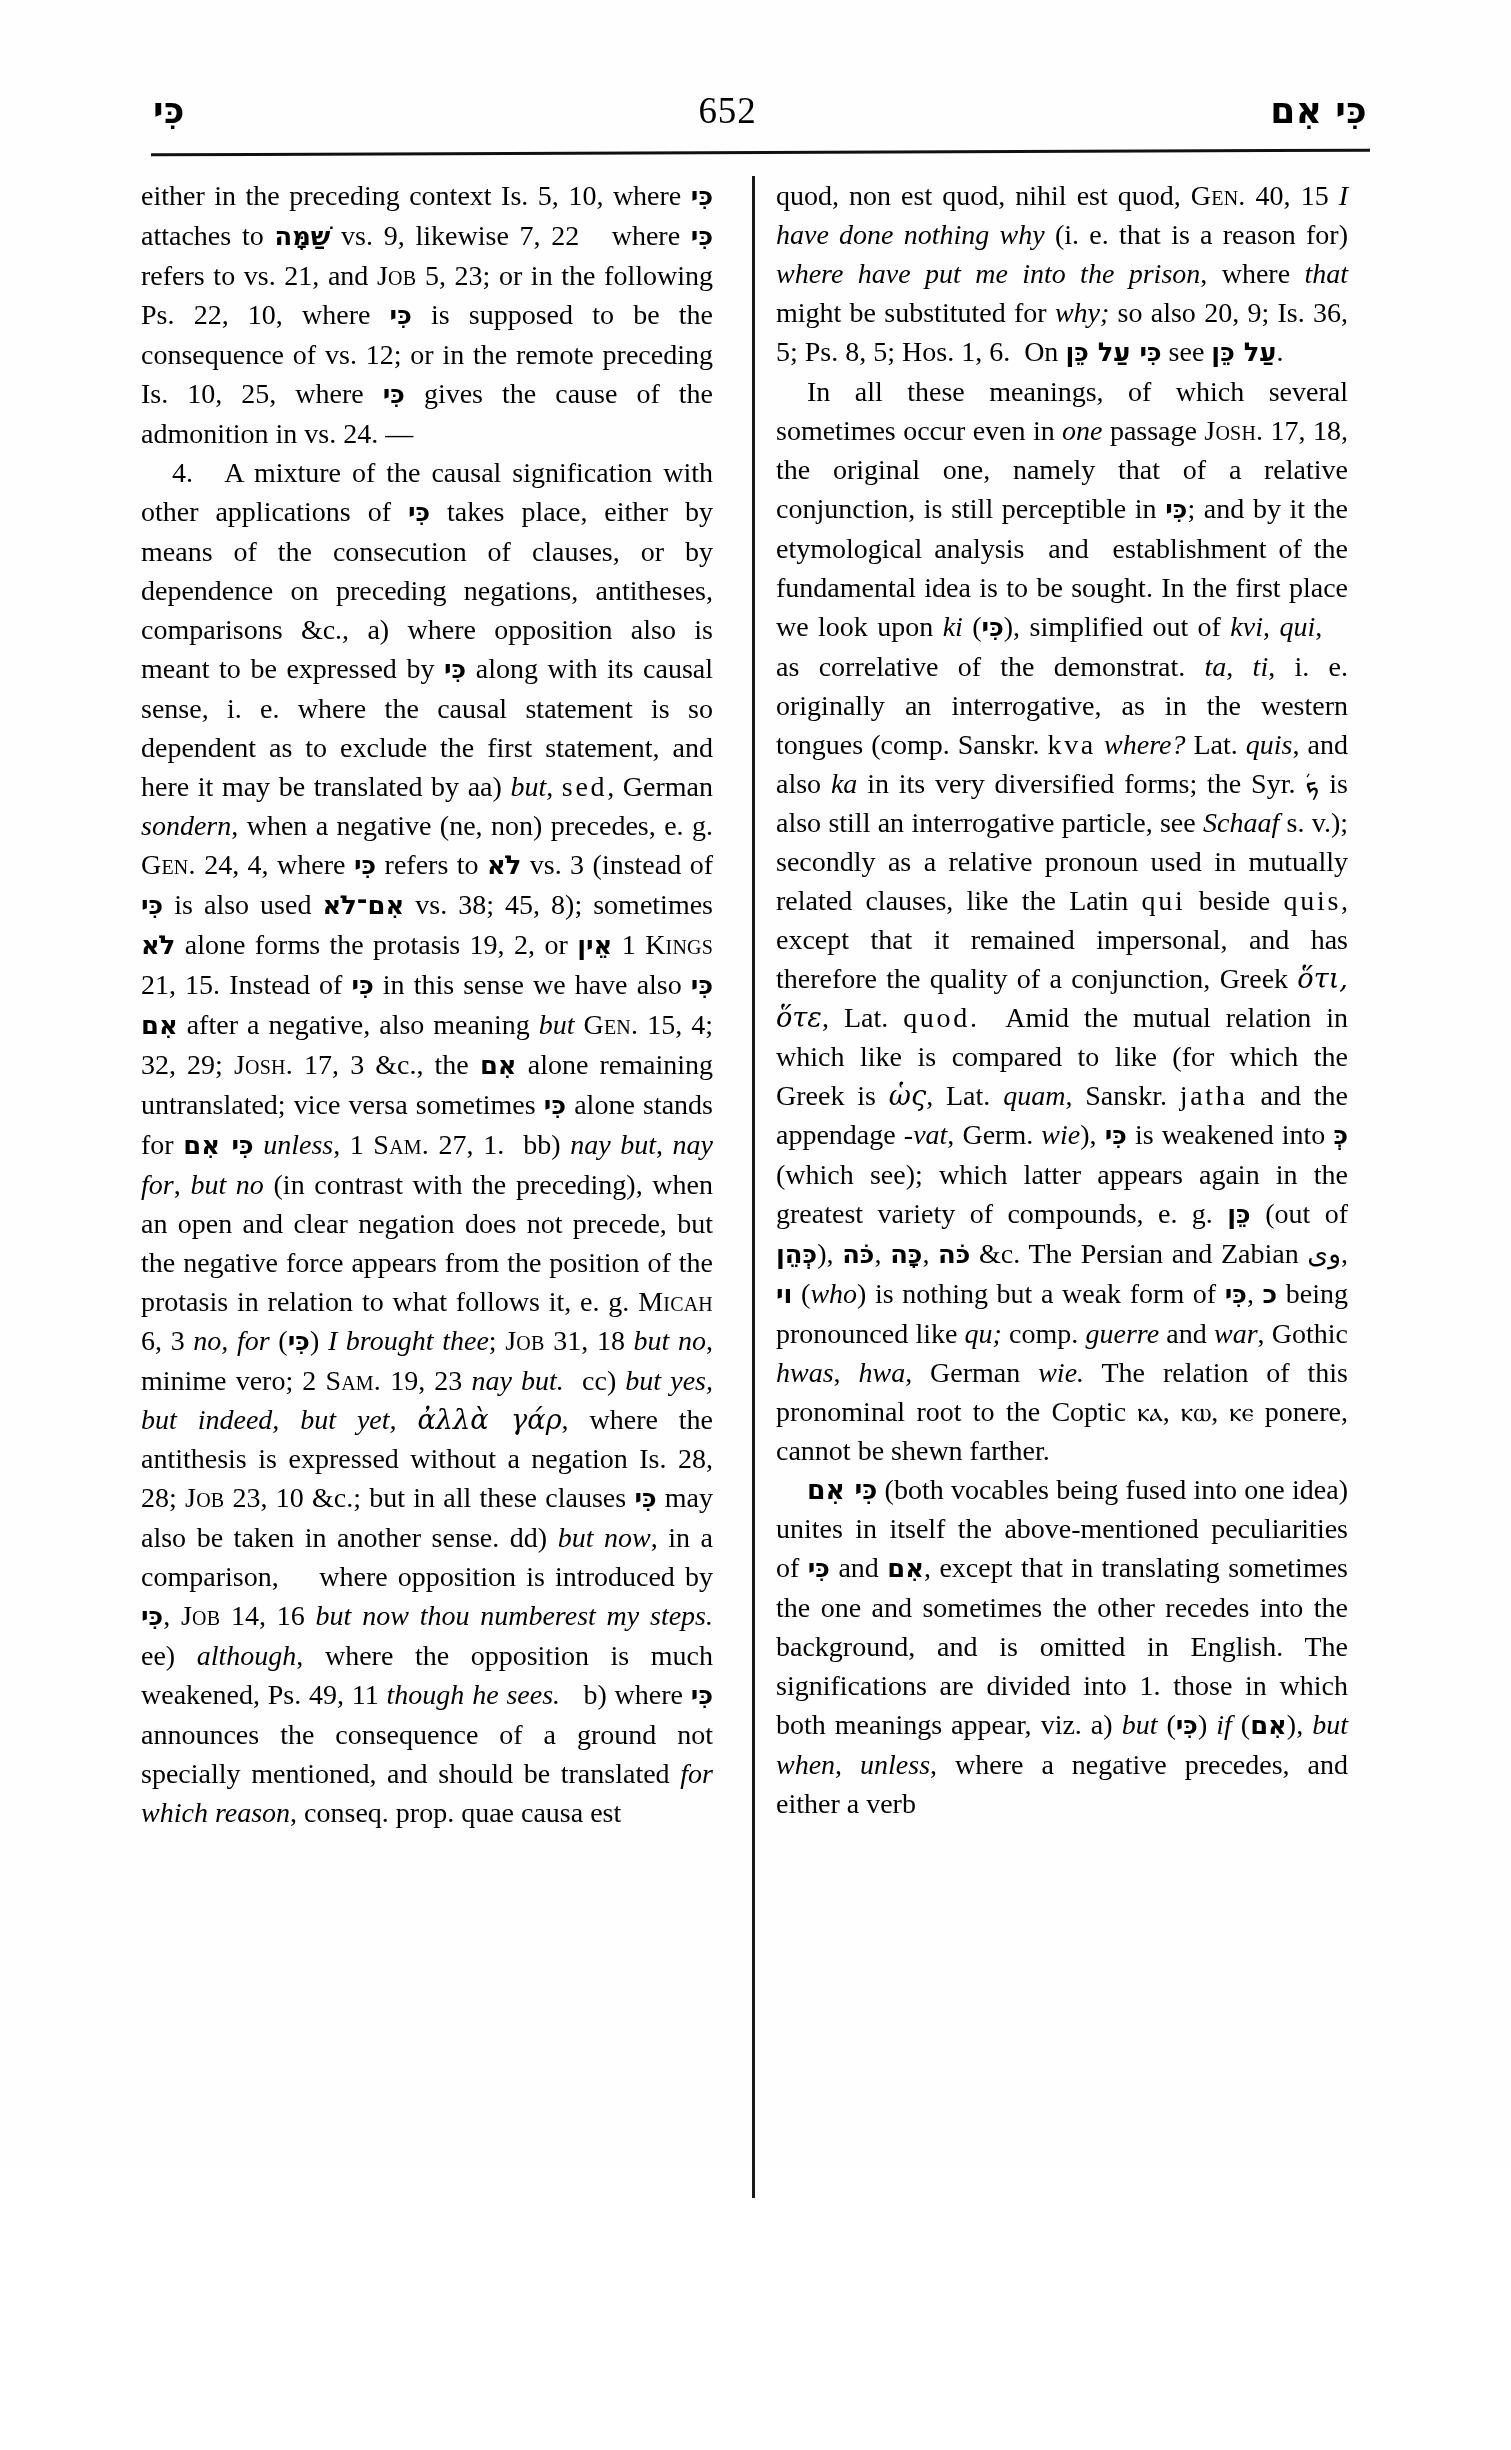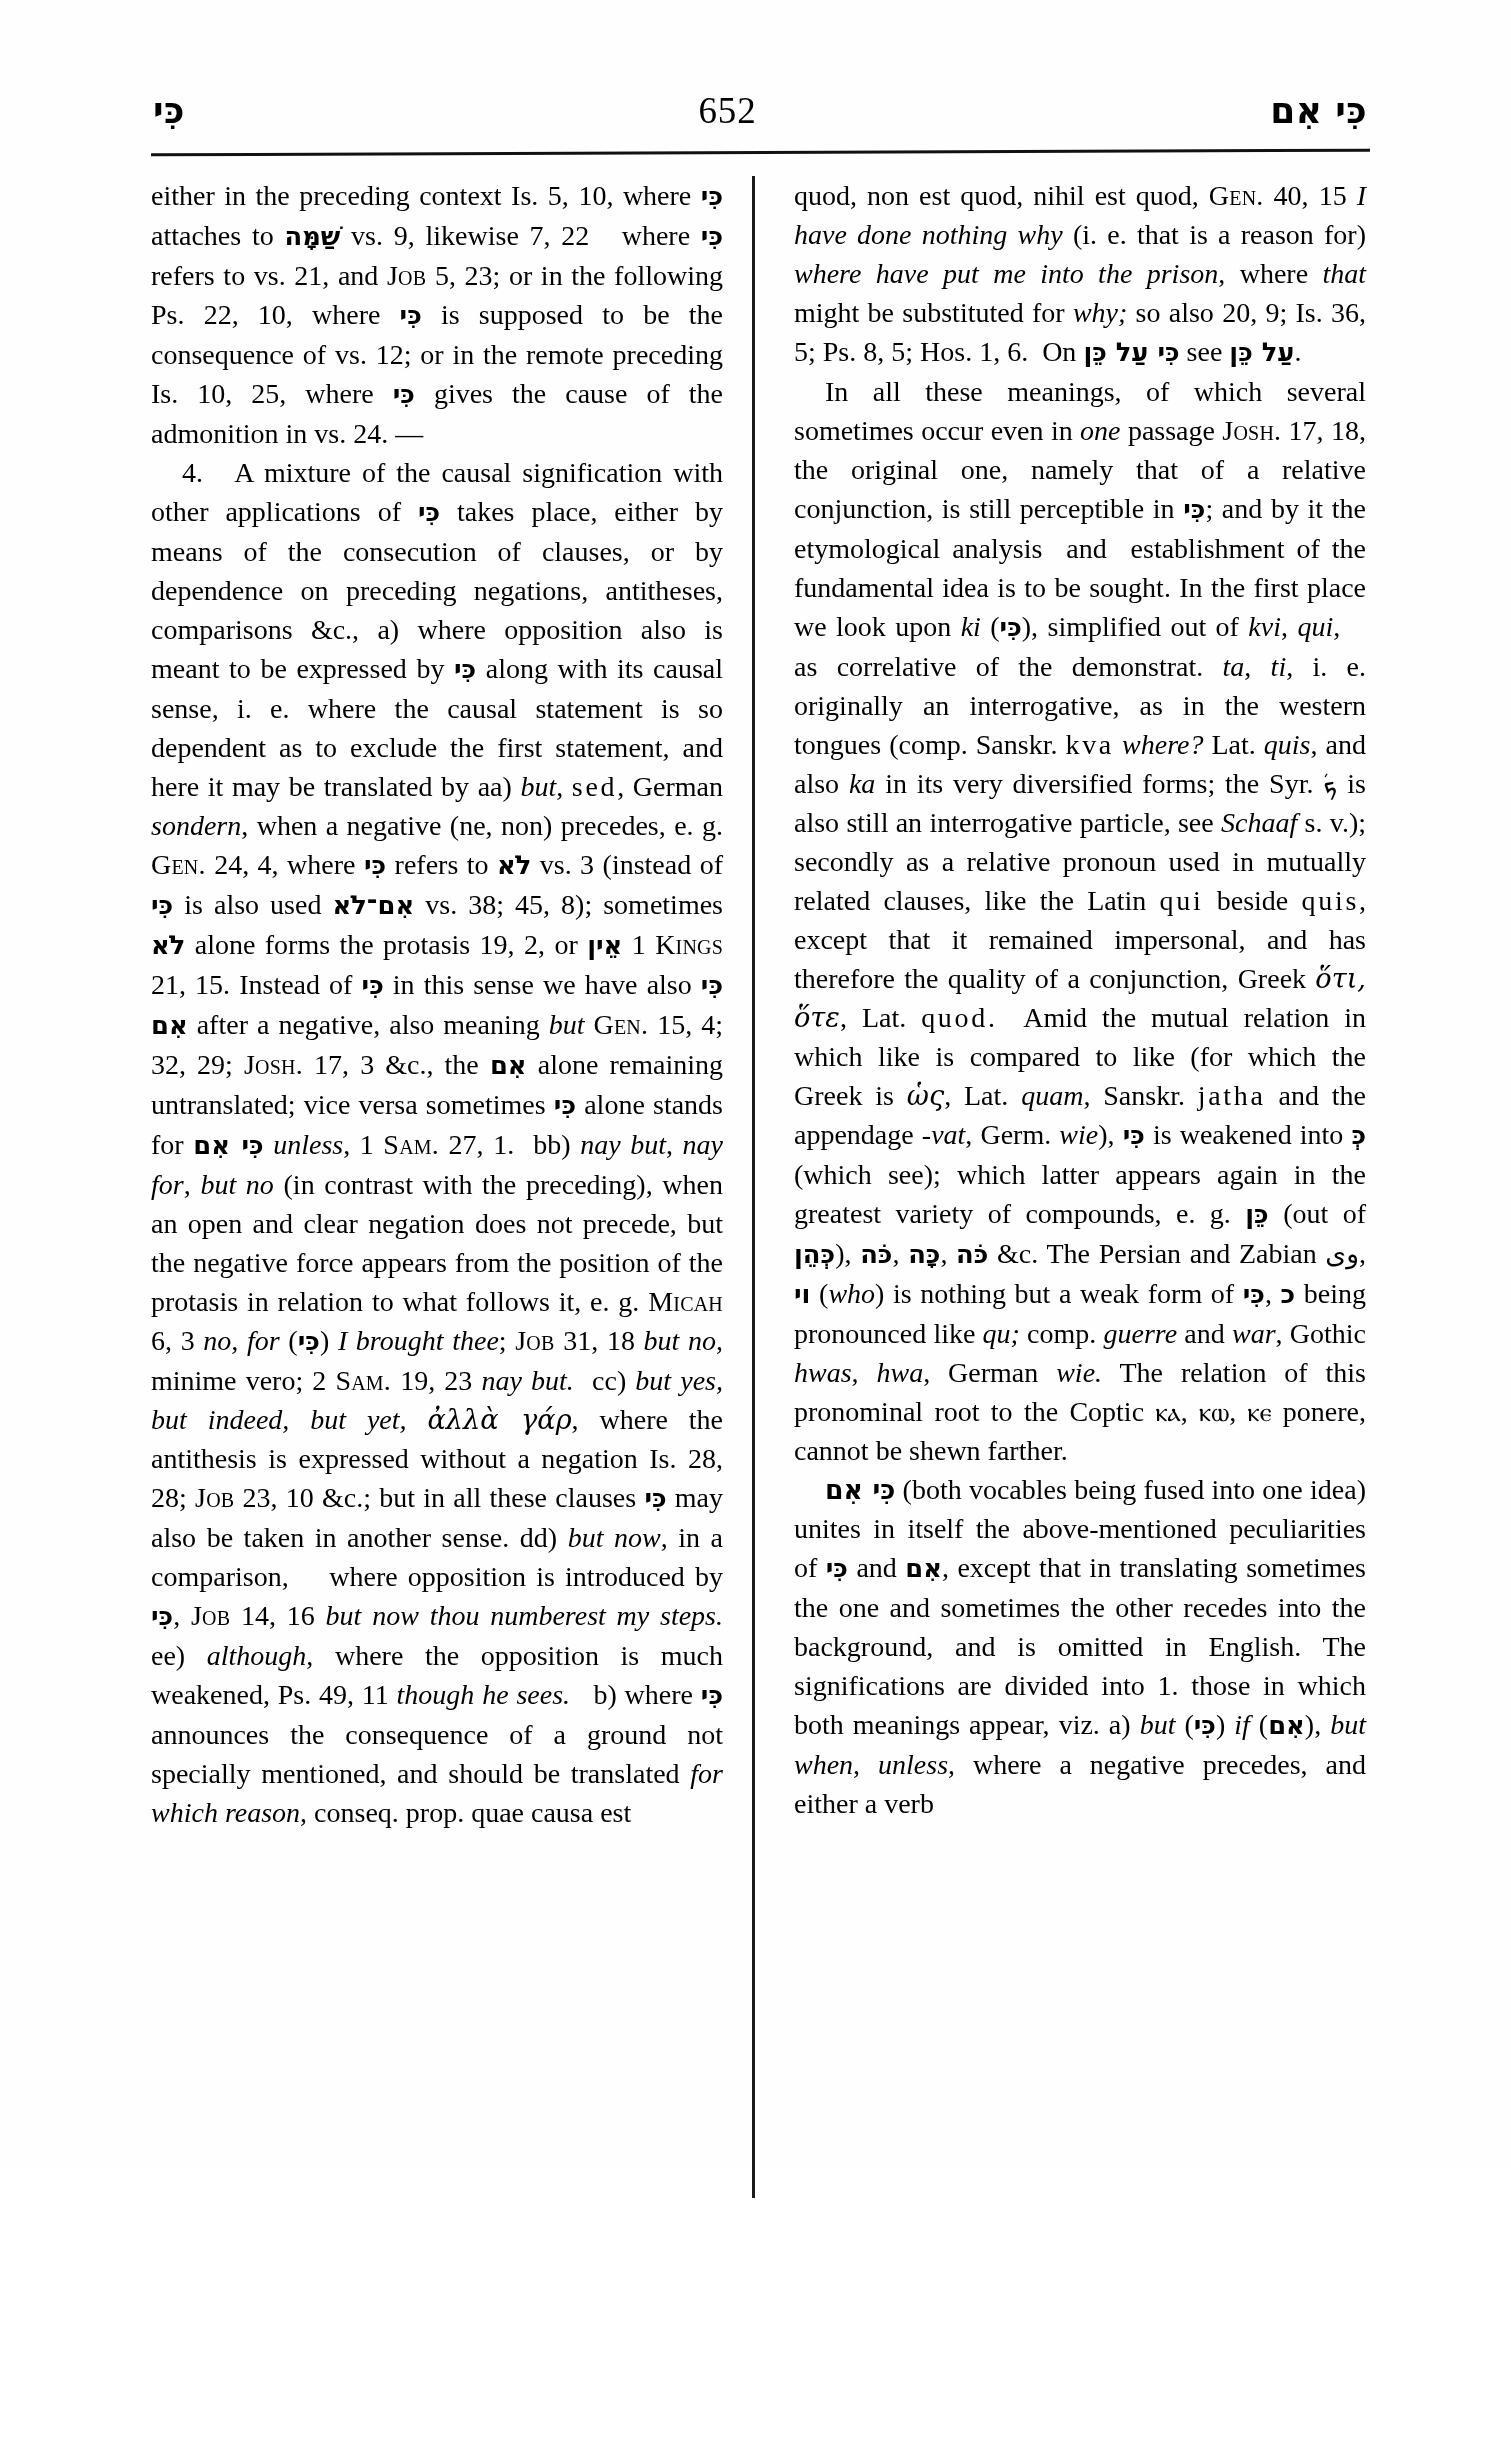--- a/index.html
+++ b/index.html
@@ -54,25 +54,25 @@
     top: 151px;
     width: 1219px;
     height: 2.7px;
     background: #111;
     transform: rotate(-0.22deg);
   }
 
   
   .columns {
     position: absolute;
-    left: 151px;
+    left: 141px;
     top: 176px;
     width: 1219px;
     display: flex;
-    gap: 16px;
+    gap: 8px;
   }
   .col {
     width: 572px;
     font-size: 28px;
     line-height: 39px;
     text-align: justify;
     text-justify: inter-word;
     hyphens: manual;
   }
   .col-left  { padding-right: 20px; }

